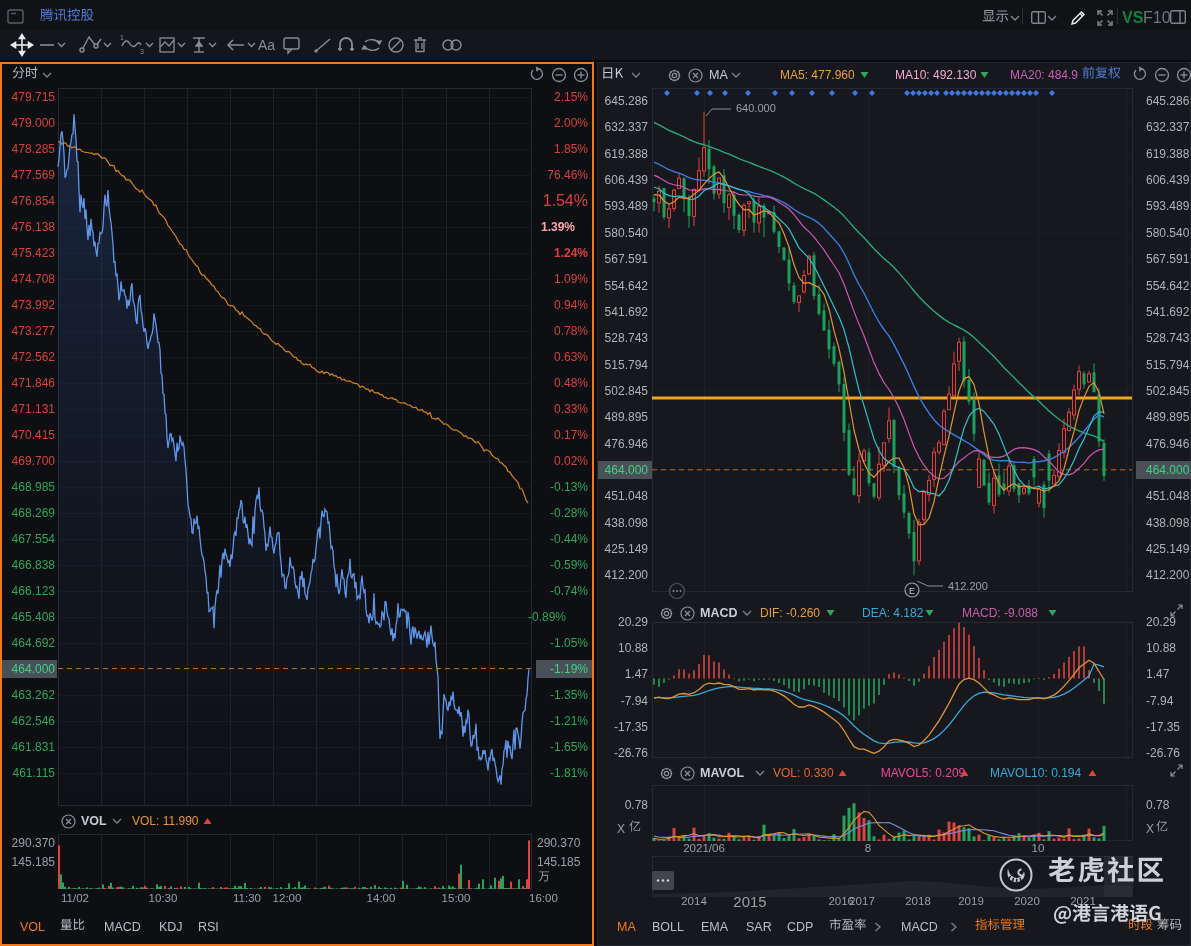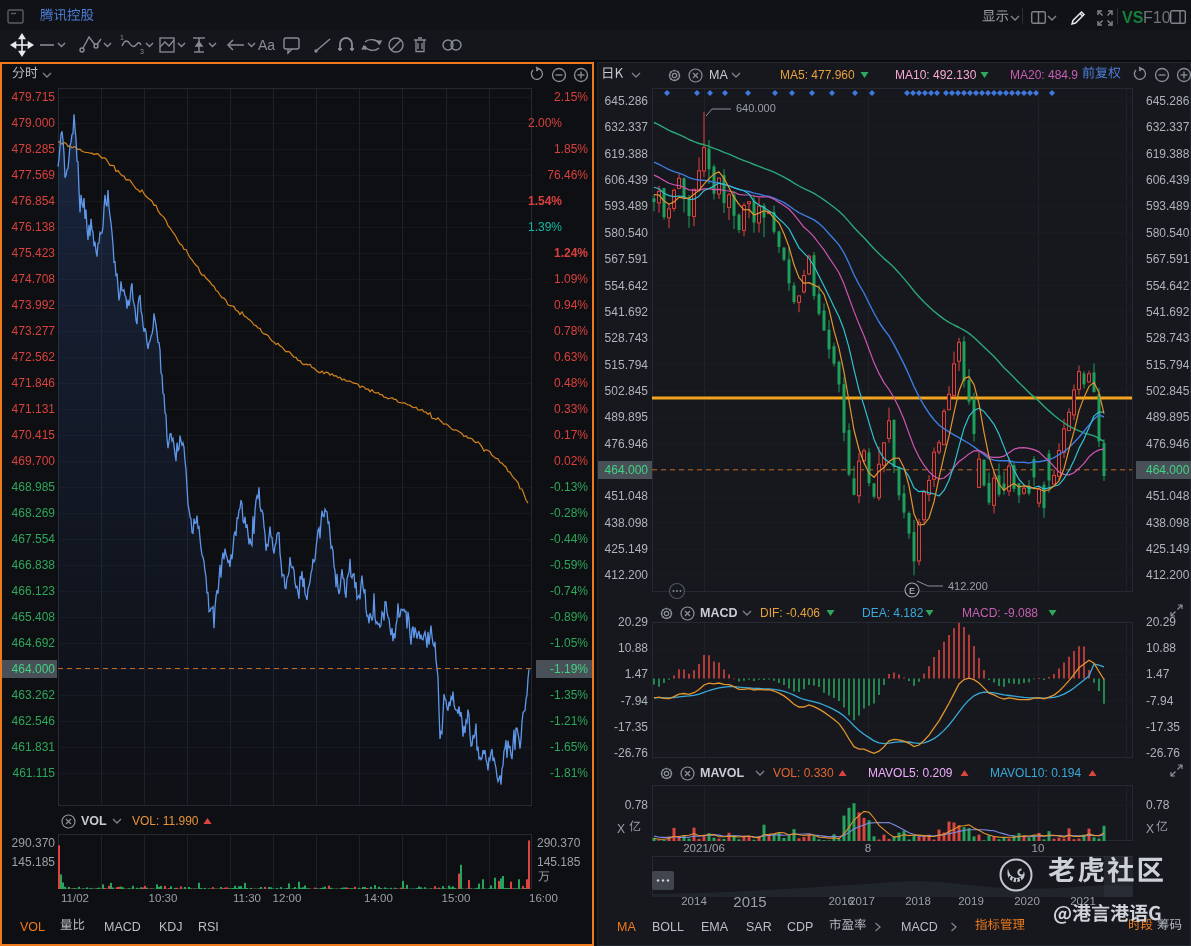--- a/index.html
+++ b/index.html
@@ -435,29 +435,29 @@
       <rect x="520" y="888.7" width="2" height="0.3" fill="#26a35c"></rect>
       <rect x="522" y="885.9" width="2" height="3.1" fill="#dd4440"></rect>
       <rect x="524" y="888.0" width="2" height="1.0" fill="#26a35c"></rect>
       <rect x="526" y="879.3" width="2" height="9.7" fill="#dd4440"></rect>
       <rect x="528" y="840.4" width="2" height="48.6" fill="#dd4440"></rect>
     </g>
   </svg>
 <div style="position:absolute;left:-5px;text-align:right;top:88.0px;width:60px;height:18px;line-height:18px;font-size:12px;color:#d9413d;font-weight:normal;letter-spacing:0">479.715</div>
 <div style="position:absolute;left:528px;text-align:right;top:88.0px;width:60px;height:18px;line-height:18px;font-size:12px;color:#d9413d;font-weight:normal;letter-spacing:0">2.15%</div>
 <div style="position:absolute;left:-5px;text-align:right;top:114.0px;width:60px;height:18px;line-height:18px;font-size:12px;color:#d9413d;font-weight:normal;letter-spacing:0">479.000</div>
-<div style="position:absolute;left:528px;text-align:left;top:114.0px;width:60px;height:18px;line-height:18px;font-size:12px;color:#d9413d;font-weight:normal;letter-spacing:0">2.00%</div>
+<div style="position:absolute;left:528px;text-align:right;top:114.0px;width:60px;height:18px;line-height:18px;font-size:12px;color:#d9413d;font-weight:normal;letter-spacing:0">2.00%</div>
 <div style="position:absolute;left:-5px;text-align:right;top:140.0px;width:60px;height:18px;line-height:18px;font-size:12px;color:#d9413d;font-weight:normal;letter-spacing:0">478.285</div>
 <div style="position:absolute;left:528px;text-align:right;top:140.0px;width:60px;height:18px;line-height:18px;font-size:12px;color:#d9413d;font-weight:normal;letter-spacing:0">1.85%</div>
 <div style="position:absolute;left:-5px;text-align:right;top:166.0px;width:60px;height:18px;line-height:18px;font-size:12px;color:#d9413d;font-weight:normal;letter-spacing:0">477.569</div>
 <div style="position:absolute;left:528px;text-align:right;top:166.0px;width:60px;height:18px;line-height:18px;font-size:12px;color:#d9413d;font-weight:normal;letter-spacing:0">76.46%</div>
 <div style="position:absolute;left:-5px;text-align:right;top:192.0px;width:60px;height:18px;line-height:18px;font-size:12px;color:#d9413d;font-weight:normal;letter-spacing:0">476.854</div>
-<div style="position:absolute;left:528px;top:192.0px;width:60px;height:18px;line-height:18px;font-size:12px;color:#d9413d;font-weight:bold;letter-spacing:0">1.54%</div>
+<div style="position:absolute;left:528px;text-align:right;top:192.0px;width:60px;height:18px;line-height:18px;font-size:16px;color:#d9413d;font-weight:normal;letter-spacing:0">1.54%</div>
 <div style="position:absolute;left:-5px;text-align:right;top:218.0px;width:60px;height:18px;line-height:18px;font-size:12px;color:#d9413d;font-weight:normal;letter-spacing:0">476.138</div>
-<div style="position:absolute;left:528px;text-align:left;top:218.0px;width:60px;height:18px;line-height:18px;font-size:12px;color:#14b8a6;font-weight:normal;letter-spacing:0">1.39%</div>
+<div style="position:absolute;left:528px;text-align:center;top:218.0px;width:60px;height:18px;line-height:18px;font-size:12px;color:#fca5a5;font-weight:bold;letter-spacing:0">1.39%</div>
 <div style="position:absolute;left:-5px;text-align:right;top:244.0px;width:60px;height:18px;line-height:18px;font-size:12px;color:#d9413d;font-weight:normal;letter-spacing:0">475.423</div>
 <div style="position:absolute;left:528px;text-align:right;top:244.0px;width:60px;height:18px;line-height:18px;font-size:12px;color:#d9413d;font-weight:bold;letter-spacing:0">1.24%</div>
 <div style="position:absolute;left:-5px;text-align:right;top:270.0px;width:60px;height:18px;line-height:18px;font-size:12px;color:#d9413d;font-weight:normal;letter-spacing:0">474.708</div>
 <div style="position:absolute;left:528px;text-align:right;top:270.0px;width:60px;height:18px;line-height:18px;font-size:12px;color:#d9413d;font-weight:normal;letter-spacing:0">1.09%</div>
 <div style="position:absolute;left:-5px;text-align:right;top:296.0px;width:60px;height:18px;line-height:18px;font-size:12px;color:#d9413d;font-weight:normal;letter-spacing:0">473.992</div>
 <div style="position:absolute;left:528px;text-align:right;top:296.0px;width:60px;height:18px;line-height:18px;font-size:12px;color:#d9413d;font-weight:normal;letter-spacing:0">0.94%</div>
 <div style="position:absolute;left:-5px;text-align:right;top:322.0px;width:60px;height:18px;line-height:18px;font-size:12px;color:#d9413d;font-weight:normal;letter-spacing:0">473.277</div>
 <div style="position:absolute;left:528px;text-align:right;top:322.0px;width:60px;height:18px;line-height:18px;font-size:12px;color:#d9413d;font-weight:normal;letter-spacing:0">0.78%</div>
 <div style="position:absolute;left:-5px;text-align:right;top:348.0px;width:60px;height:18px;line-height:18px;font-size:12px;color:#d9413d;font-weight:normal;letter-spacing:0">472.562</div>
 <div style="position:absolute;left:528px;text-align:right;top:348.0px;width:60px;height:18px;line-height:18px;font-size:12px;color:#d9413d;font-weight:normal;letter-spacing:0">0.63%</div>
@@ -473,21 +473,21 @@
 <div style="position:absolute;left:528px;text-align:right;top:478.0px;width:60px;height:18px;line-height:18px;font-size:12px;color:#2ea65b;font-weight:normal;letter-spacing:0">-0.13%</div>
 <div style="position:absolute;left:-5px;text-align:right;top:504.0px;width:60px;height:18px;line-height:18px;font-size:12px;color:#2ea65b;font-weight:normal;letter-spacing:0">468.269</div>
 <div style="position:absolute;left:528px;text-align:right;top:504.0px;width:60px;height:18px;line-height:18px;font-size:12px;color:#2ea65b;font-weight:normal;letter-spacing:0">-0.28%</div>
 <div style="position:absolute;left:-5px;text-align:right;top:530.0px;width:60px;height:18px;line-height:18px;font-size:12px;color:#2ea65b;font-weight:normal;letter-spacing:0">467.554</div>
 <div style="position:absolute;left:528px;text-align:right;top:530.0px;width:60px;height:18px;line-height:18px;font-size:12px;color:#2ea65b;font-weight:normal;letter-spacing:0">-0.44%</div>
 <div style="position:absolute;left:-5px;text-align:right;top:556.0px;width:60px;height:18px;line-height:18px;font-size:12px;color:#2ea65b;font-weight:normal;letter-spacing:0">466.838</div>
 <div style="position:absolute;left:528px;text-align:right;top:556.0px;width:60px;height:18px;line-height:18px;font-size:12px;color:#2ea65b;font-weight:normal;letter-spacing:0">-0.59%</div>
 <div style="position:absolute;left:-5px;text-align:right;top:582.0px;width:60px;height:18px;line-height:18px;font-size:12px;color:#2ea65b;font-weight:normal;letter-spacing:0">466.123</div>
 <div style="position:absolute;left:528px;text-align:right;top:582.0px;width:60px;height:18px;line-height:18px;font-size:12px;color:#2ea65b;font-weight:normal;letter-spacing:0">-0.74%</div>
 <div style="position:absolute;left:-5px;text-align:right;top:608.0px;width:60px;height:18px;line-height:18px;font-size:12px;color:#2ea65b;font-weight:normal;letter-spacing:0">465.408</div>
-<div style="position:absolute;left:528px;text-align:right;top:608.0px;width:60px;height:18px;line-height:18px;font-size:12px;color:#2ea65b;font-weight:normal;letter-spacing:0">-0.89%</div>
+<div style="position:absolute;left:528px;top:608.0px;width:60px;height:18px;line-height:18px;font-size:12px;color:#2ea65b;font-weight:normal;letter-spacing:0">-0.89%</div>
 <div style="position:absolute;left:-5px;text-align:right;top:634.0px;width:60px;height:18px;line-height:18px;font-size:12px;color:#2ea65b;font-weight:normal;letter-spacing:0">464.692</div>
 <div style="position:absolute;left:528px;text-align:right;top:634.0px;width:60px;height:18px;line-height:18px;font-size:12px;color:#2ea65b;font-weight:normal;letter-spacing:0">-1.05%</div>
 <div class="abs" style="left:2px;top:660px;width:55px;height:18px;background:#4a5058"></div>
 <div class="abs" style="left:536px;top:660px;width:56px;height:18px;background:#4a5058"></div>
 <div style="position:absolute;left:-5px;text-align:right;top:660.0px;width:60px;height:18px;line-height:18px;font-size:12px;color:#3fd383;font-weight:normal;letter-spacing:0">464.000</div>
 <div style="position:absolute;left:528px;text-align:right;top:660.0px;width:60px;height:18px;line-height:18px;font-size:12px;color:#3fd383;font-weight:normal;letter-spacing:0">-1.19%</div>
 <div style="position:absolute;left:-5px;text-align:right;top:686.0px;width:60px;height:18px;line-height:18px;font-size:12px;color:#2ea65b;font-weight:normal;letter-spacing:0">463.262</div>
 <div style="position:absolute;left:528px;text-align:right;top:686.0px;width:60px;height:18px;line-height:18px;font-size:12px;color:#2ea65b;font-weight:normal;letter-spacing:0">-1.35%</div>
 <div style="position:absolute;left:-5px;text-align:right;top:712.0px;width:60px;height:18px;line-height:18px;font-size:12px;color:#2ea65b;font-weight:normal;letter-spacing:0">462.546</div>
 <div style="position:absolute;left:528px;text-align:right;top:712.0px;width:60px;height:18px;line-height:18px;font-size:12px;color:#2ea65b;font-weight:normal;letter-spacing:0">-1.21%</div>
@@ -515,21 +515,21 @@
 <div style="position:absolute;left:537px;text-align:left;top:853.0px;width:60px;height:18px;line-height:18px;font-size:12px;color:#9aa0a8;font-weight:normal;letter-spacing:0">145.185</div>
 <svg style="position:absolute;left:538.0px;top:871.4px;overflow:visible" width="14" height="14" viewBox="0 0 14 14">
     <g fill="#9aa0a8" transform="translate(0,9.6)">
       <path transform="translate(0.0,0) scale(0.0120,-0.0120)" d="M62 765V691H333C326 434 312 123 34 -24C53 -38 77 -62 89 -82C287 28 361 217 390 414H767C752 147 735 37 705 9C693 -2 681 -4 657 -3C631 -3 558 -3 483 4C498 -17 508 -48 509 -70C578 -74 648 -75 686 -72C724 -70 749 -62 772 -36C811 5 829 126 846 450C847 460 847 487 847 487H399C406 556 409 625 411 691H939V765Z"></path>
     </g>
   </svg>
 <div style="position:absolute;left:61px;text-align:left;top:890.2px;width:50px;height:17.5px;line-height:17.5px;font-size:11.5px;color:#9aa0a8;font-weight:normal;letter-spacing:0">11/02</div>
 <div style="position:absolute;left:138.0px;text-align:center;top:890.2px;width:50px;height:17.5px;line-height:17.5px;font-size:11.5px;color:#9aa0a8;font-weight:normal;letter-spacing:0">10:30</div>
 <div style="position:absolute;left:222.0px;text-align:center;top:890.2px;width:50px;height:17.5px;line-height:17.5px;font-size:11.5px;color:#9aa0a8;font-weight:normal;letter-spacing:0">11:30</div>
 <div style="position:absolute;left:262.0px;text-align:center;top:890.2px;width:50px;height:17.5px;line-height:17.5px;font-size:11.5px;color:#9aa0a8;font-weight:normal;letter-spacing:0">12:00</div>
-<div style="position:absolute;left:364px;top:890.2px;width:50px;height:17.5px;line-height:17.5px;font-size:11.5px;color:#9aa0a8;font-weight:normal;letter-spacing:0">14:00</div>
+<div style="position:absolute;left:356px;text-align:center;top:890.2px;width:50px;height:17.5px;line-height:17.5px;font-size:11.5px;color:#9aa0a8;font-weight:normal;letter-spacing:0">14:00</div>
 <div style="position:absolute;left:431.0px;text-align:center;top:890.2px;width:50px;height:17.5px;line-height:17.5px;font-size:11.5px;color:#9aa0a8;font-weight:normal;letter-spacing:0">15:00</div>
 <div style="position:absolute;left:529px;text-align:left;top:890.2px;width:50px;height:17.5px;line-height:17.5px;font-size:11.5px;color:#9aa0a8;font-weight:normal;letter-spacing:0">16:00</div>
 <div style="position:absolute;left:20px;text-align:left;top:917.8px;width:40px;height:18.5px;line-height:18.5px;font-size:12.5px;color:#ee7a1d;font-weight:normal;letter-spacing:0">VOL</div>
 <svg style="position:absolute;left:60.0px;top:919.1px;overflow:visible" width="27" height="14.5" viewBox="0 0 27 14.5">
     <g fill="#b9bec6" transform="translate(0,10.0)">
       <path transform="translate(0.0,0) scale(0.0125,-0.0125)" d="M250 665H747V610H250ZM250 763H747V709H250ZM177 808V565H822V808ZM52 522V465H949V522ZM230 273H462V215H230ZM535 273H777V215H535ZM230 373H462V317H230ZM535 373H777V317H535ZM47 3V-55H955V3H535V61H873V114H535V169H851V420H159V169H462V114H131V61H462V3Z"></path>
       <path transform="translate(12.5,0) scale(0.0125,-0.0125)" d="M125 -72C148 -55 185 -39 459 50C455 68 453 102 454 126L208 50V456H456V531H208V829H129V69C129 26 105 3 88 -7C101 -22 119 -54 125 -72ZM534 835V87C534 -24 561 -54 657 -54C676 -54 791 -54 811 -54C913 -54 933 15 942 215C921 220 889 235 870 250C863 65 856 18 806 18C780 18 685 18 665 18C620 18 611 28 611 85V377C722 440 841 516 928 590L865 656C804 593 707 516 611 457V835Z"></path>
     </g>
   </svg>
 <div style="position:absolute;left:104px;text-align:left;top:917.8px;width:50px;height:18.5px;line-height:18.5px;font-size:12.5px;color:#b9bec6;font-weight:normal;letter-spacing:0">MACD</div>
@@ -1119,21 +1119,21 @@
 <svg class="abs" style="left:680px;top:606px" width="15" height="15" viewBox="0 0 15 15">
     <g stroke="#8b919a" stroke-width="1.2" fill="none">
       <circle cx="7.5" cy="7.5" r="6.5"></circle>
       <path d="M5,5 L10,10 M10,5 L5,10"></path>
     </g>
   </svg>
 <div style="position:absolute;left:700px;text-align:left;top:603.8px;width:50px;height:18.5px;line-height:18.5px;font-size:12.5px;color:#c8ccd2;font-weight:bold;letter-spacing:0">MACD</div>
 <svg class="abs" style="left:742px;top:610px" width="10" height="7">
     <path d="M1,1 L5,5 L9,1" stroke="#7d828b" stroke-width="1.3" fill="none"></path>
   </svg>
-<div style="position:absolute;left:760px;text-align:left;top:604.0px;width:90px;height:18px;line-height:18px;font-size:12px;color:#e8a13c;font-weight:normal;letter-spacing:0">DIF: -0.406</div>
+<div style="position:absolute;left:760px;text-align:left;top:604.0px;width:90px;height:18px;line-height:18px;font-size:12px;color:#e8a13c;font-weight:normal;letter-spacing:0">DIF: -0.260</div>
 <svg class="abs" style="left:826px;top:609px" width="9" height="8">
     <path d="M0.5,1 L8.5,1 L4.5,7 Z" fill="#2ea65b"></path>
   </svg>
 <div style="position:absolute;left:862px;text-align:left;top:604.0px;width:90px;height:18px;line-height:18px;font-size:12px;color:#38a9d9;font-weight:normal;letter-spacing:0">DEA: 4.182</div>
 <svg class="abs" style="left:925px;top:609px" width="9" height="8">
     <path d="M0.5,1 L8.5,1 L4.5,7 Z" fill="#2ea65b"></path>
   </svg>
 <div style="position:absolute;left:962px;text-align:left;top:604.0px;width:110px;height:18px;line-height:18px;font-size:12px;color:#c75fb2;font-weight:normal;letter-spacing:0">MACD: -9.088</div>
 <svg class="abs" style="left:1048px;top:609px" width="9" height="8">
     <path d="M0.5,1 L8.5,1 L4.5,7 Z" fill="#2ea65b"></path>
@@ -1169,21 +1169,21 @@
     </g>
   </svg>
 <div style="position:absolute;left:700px;text-align:left;top:763.8px;width:60px;height:18.5px;line-height:18.5px;font-size:12.5px;color:#c8ccd2;font-weight:bold;letter-spacing:0">MAVOL</div>
 <svg class="abs" style="left:755px;top:770px" width="10" height="7">
     <path d="M1,1 L5,5 L9,1" stroke="#7d828b" stroke-width="1.3" fill="none"></path>
   </svg>
 <div style="position:absolute;left:773px;text-align:left;top:764.0px;width:80px;height:18px;line-height:18px;font-size:12px;color:#e2662f;font-weight:normal;letter-spacing:0">VOL: 0.330</div>
 <svg class="abs" style="left:838px;top:769px" width="9" height="8">
     <path d="M4.5,1 L8.5,7 L0.5,7 Z" fill="#dd4440"></path>
   </svg>
-<div style="position:absolute;left:868px;text-align:left;top:764.0px;width:110px;height:18px;line-height:18px;font-size:12px;color:#f0abfc;font-weight:normal;letter-spacing:0">MAVOL5: 0.209</div>
+<div style="position:absolute;left:868px;text-align:center;top:764.0px;width:110px;height:18px;line-height:18px;font-size:12px;color:#ec4899;font-weight:normal;letter-spacing:0">MAVOL5: 0.209</div>
 <svg class="abs" style="left:960px;top:769px" width="9" height="8">
     <path d="M4.5,1 L8.5,7 L0.5,7 Z" fill="#dd4440"></path>
   </svg>
 <div style="position:absolute;left:990px;text-align:left;top:764.0px;width:120px;height:18px;line-height:18px;font-size:12px;color:#38a9d9;font-weight:normal;letter-spacing:0">MAVOL10: 0.194</div>
 <svg class="abs" style="left:1088px;top:769px" width="9" height="8">
     <path d="M4.5,1 L8.5,7 L0.5,7 Z" fill="#dd4440"></path>
   </svg>
 <svg class="abs" style="left:1170px;top:764px" width="13" height="13" viewBox="0 0 13 13">
     <g stroke="#8b919a" stroke-width="1.2" fill="none">
       <path d="M8,1 L12,1 L12,5 M12,1 L7.5,5.5 M5,12 L1,12 L1,8 M1,12 L5.5,7.5"></path>

